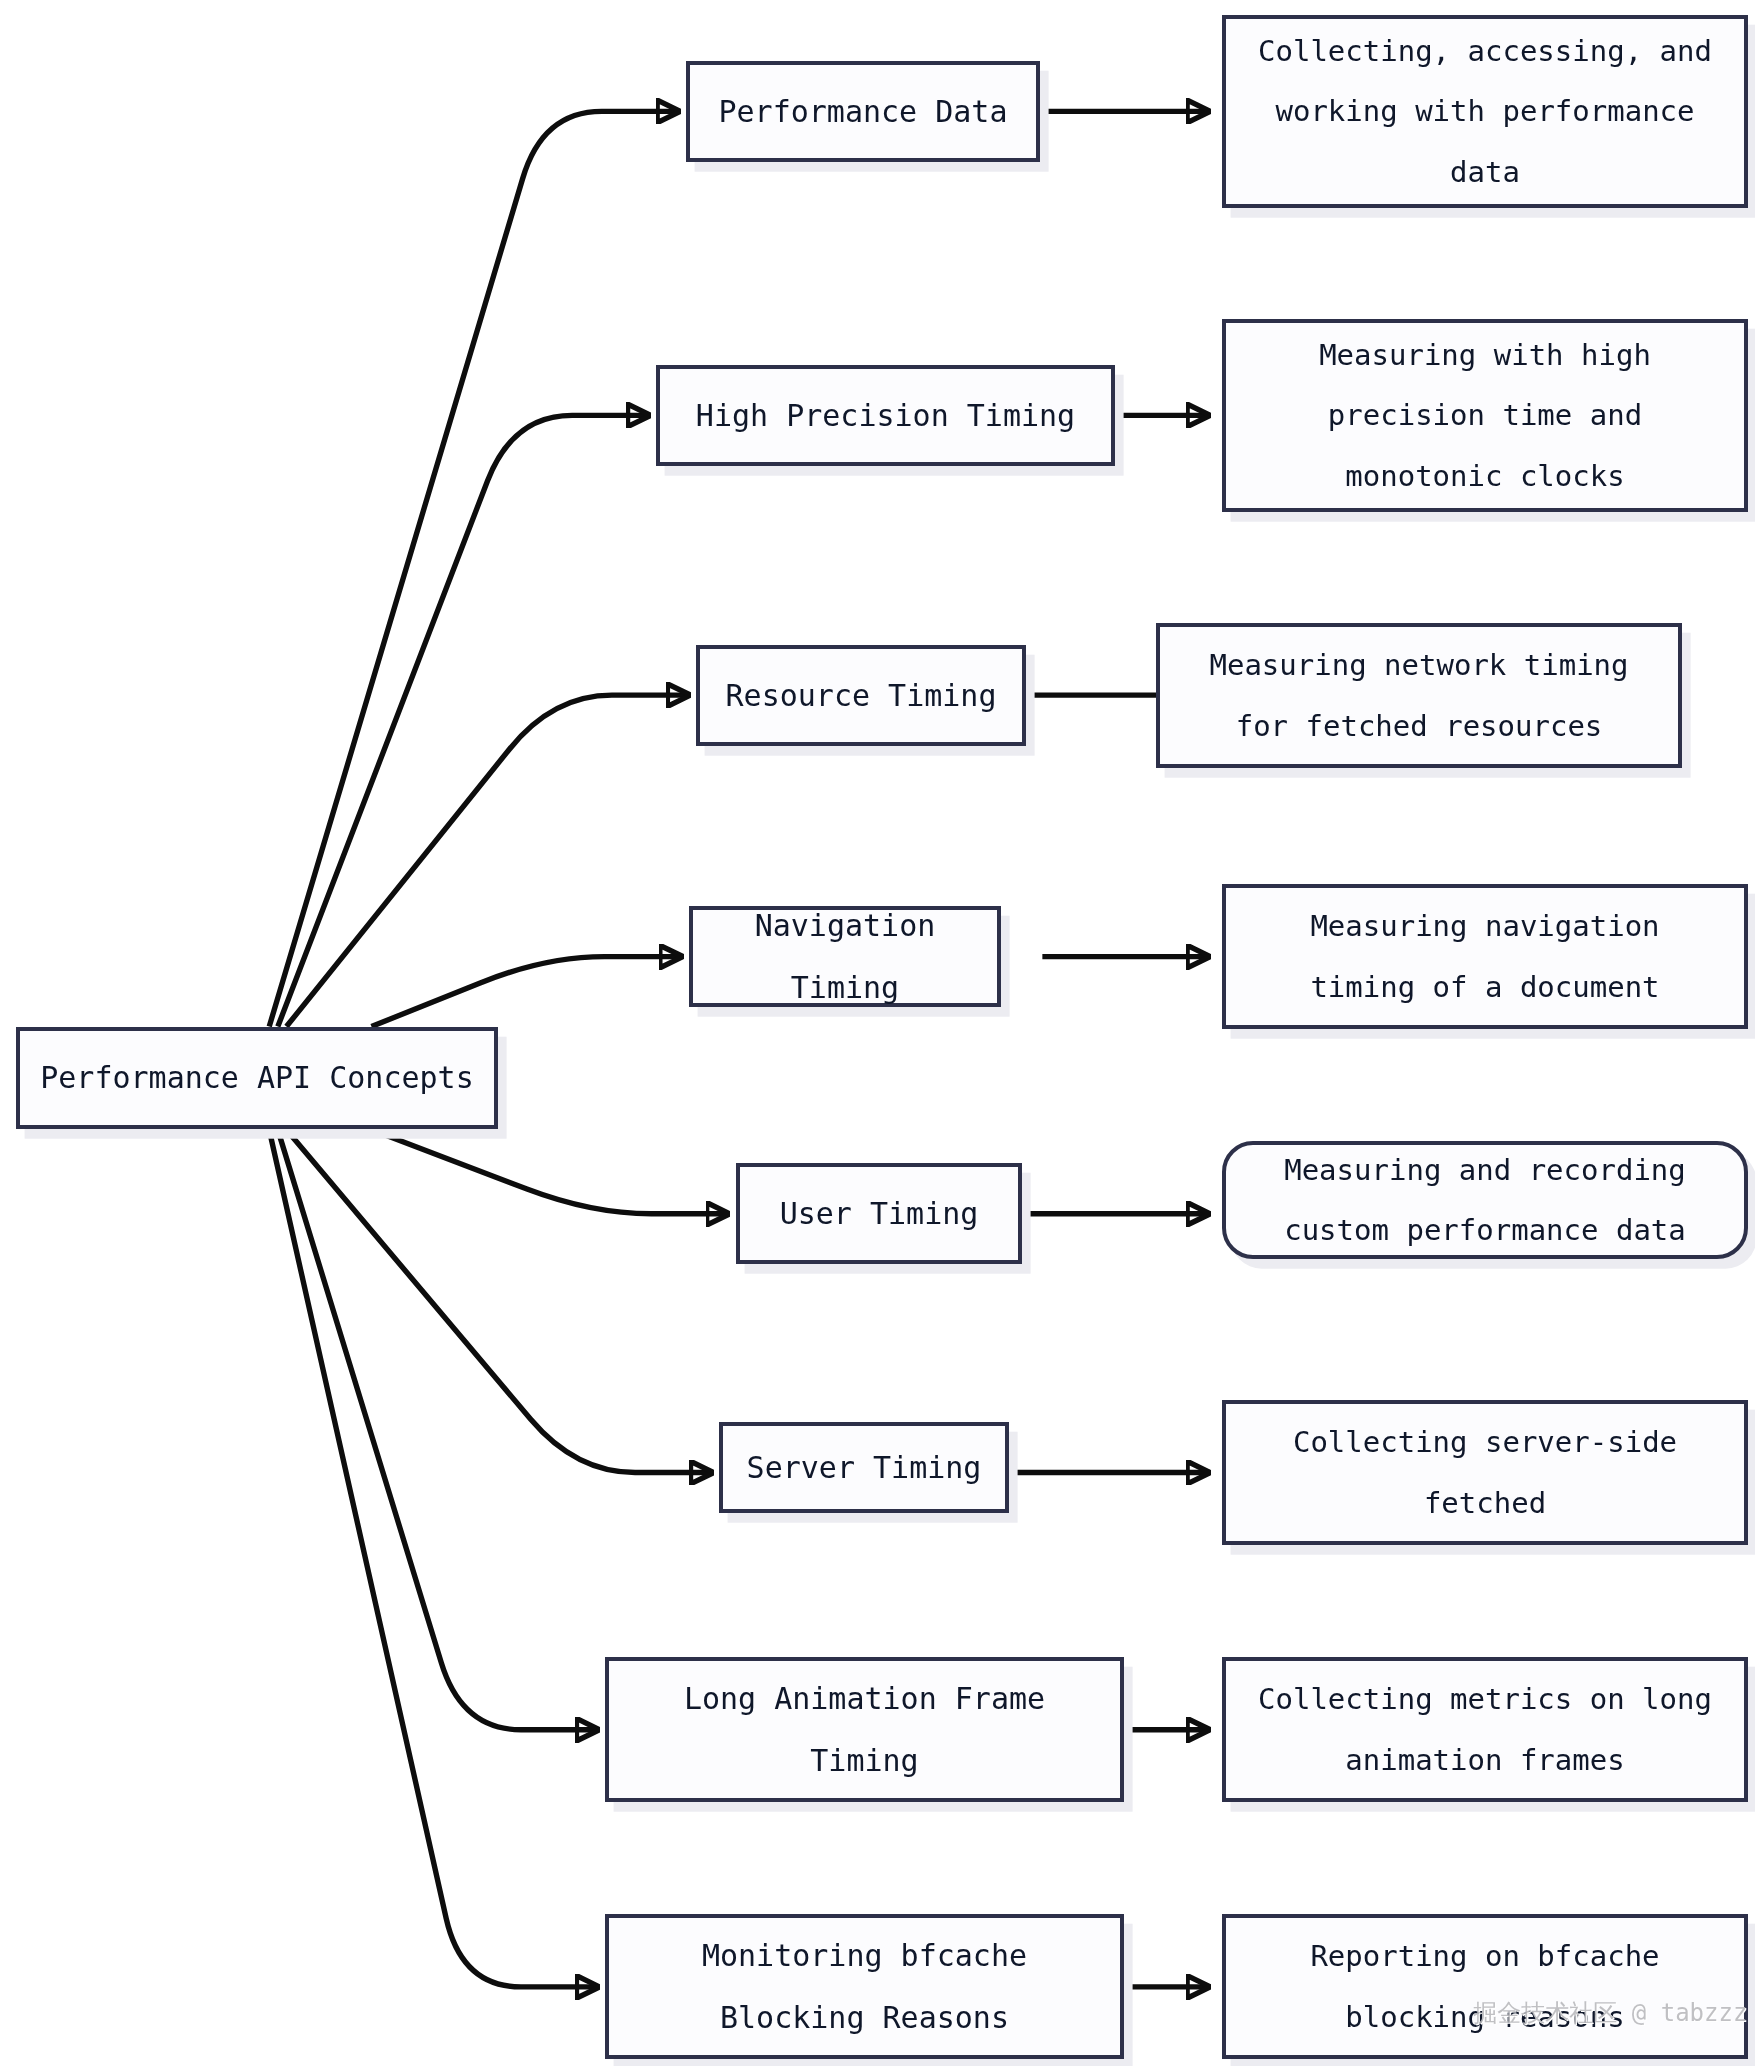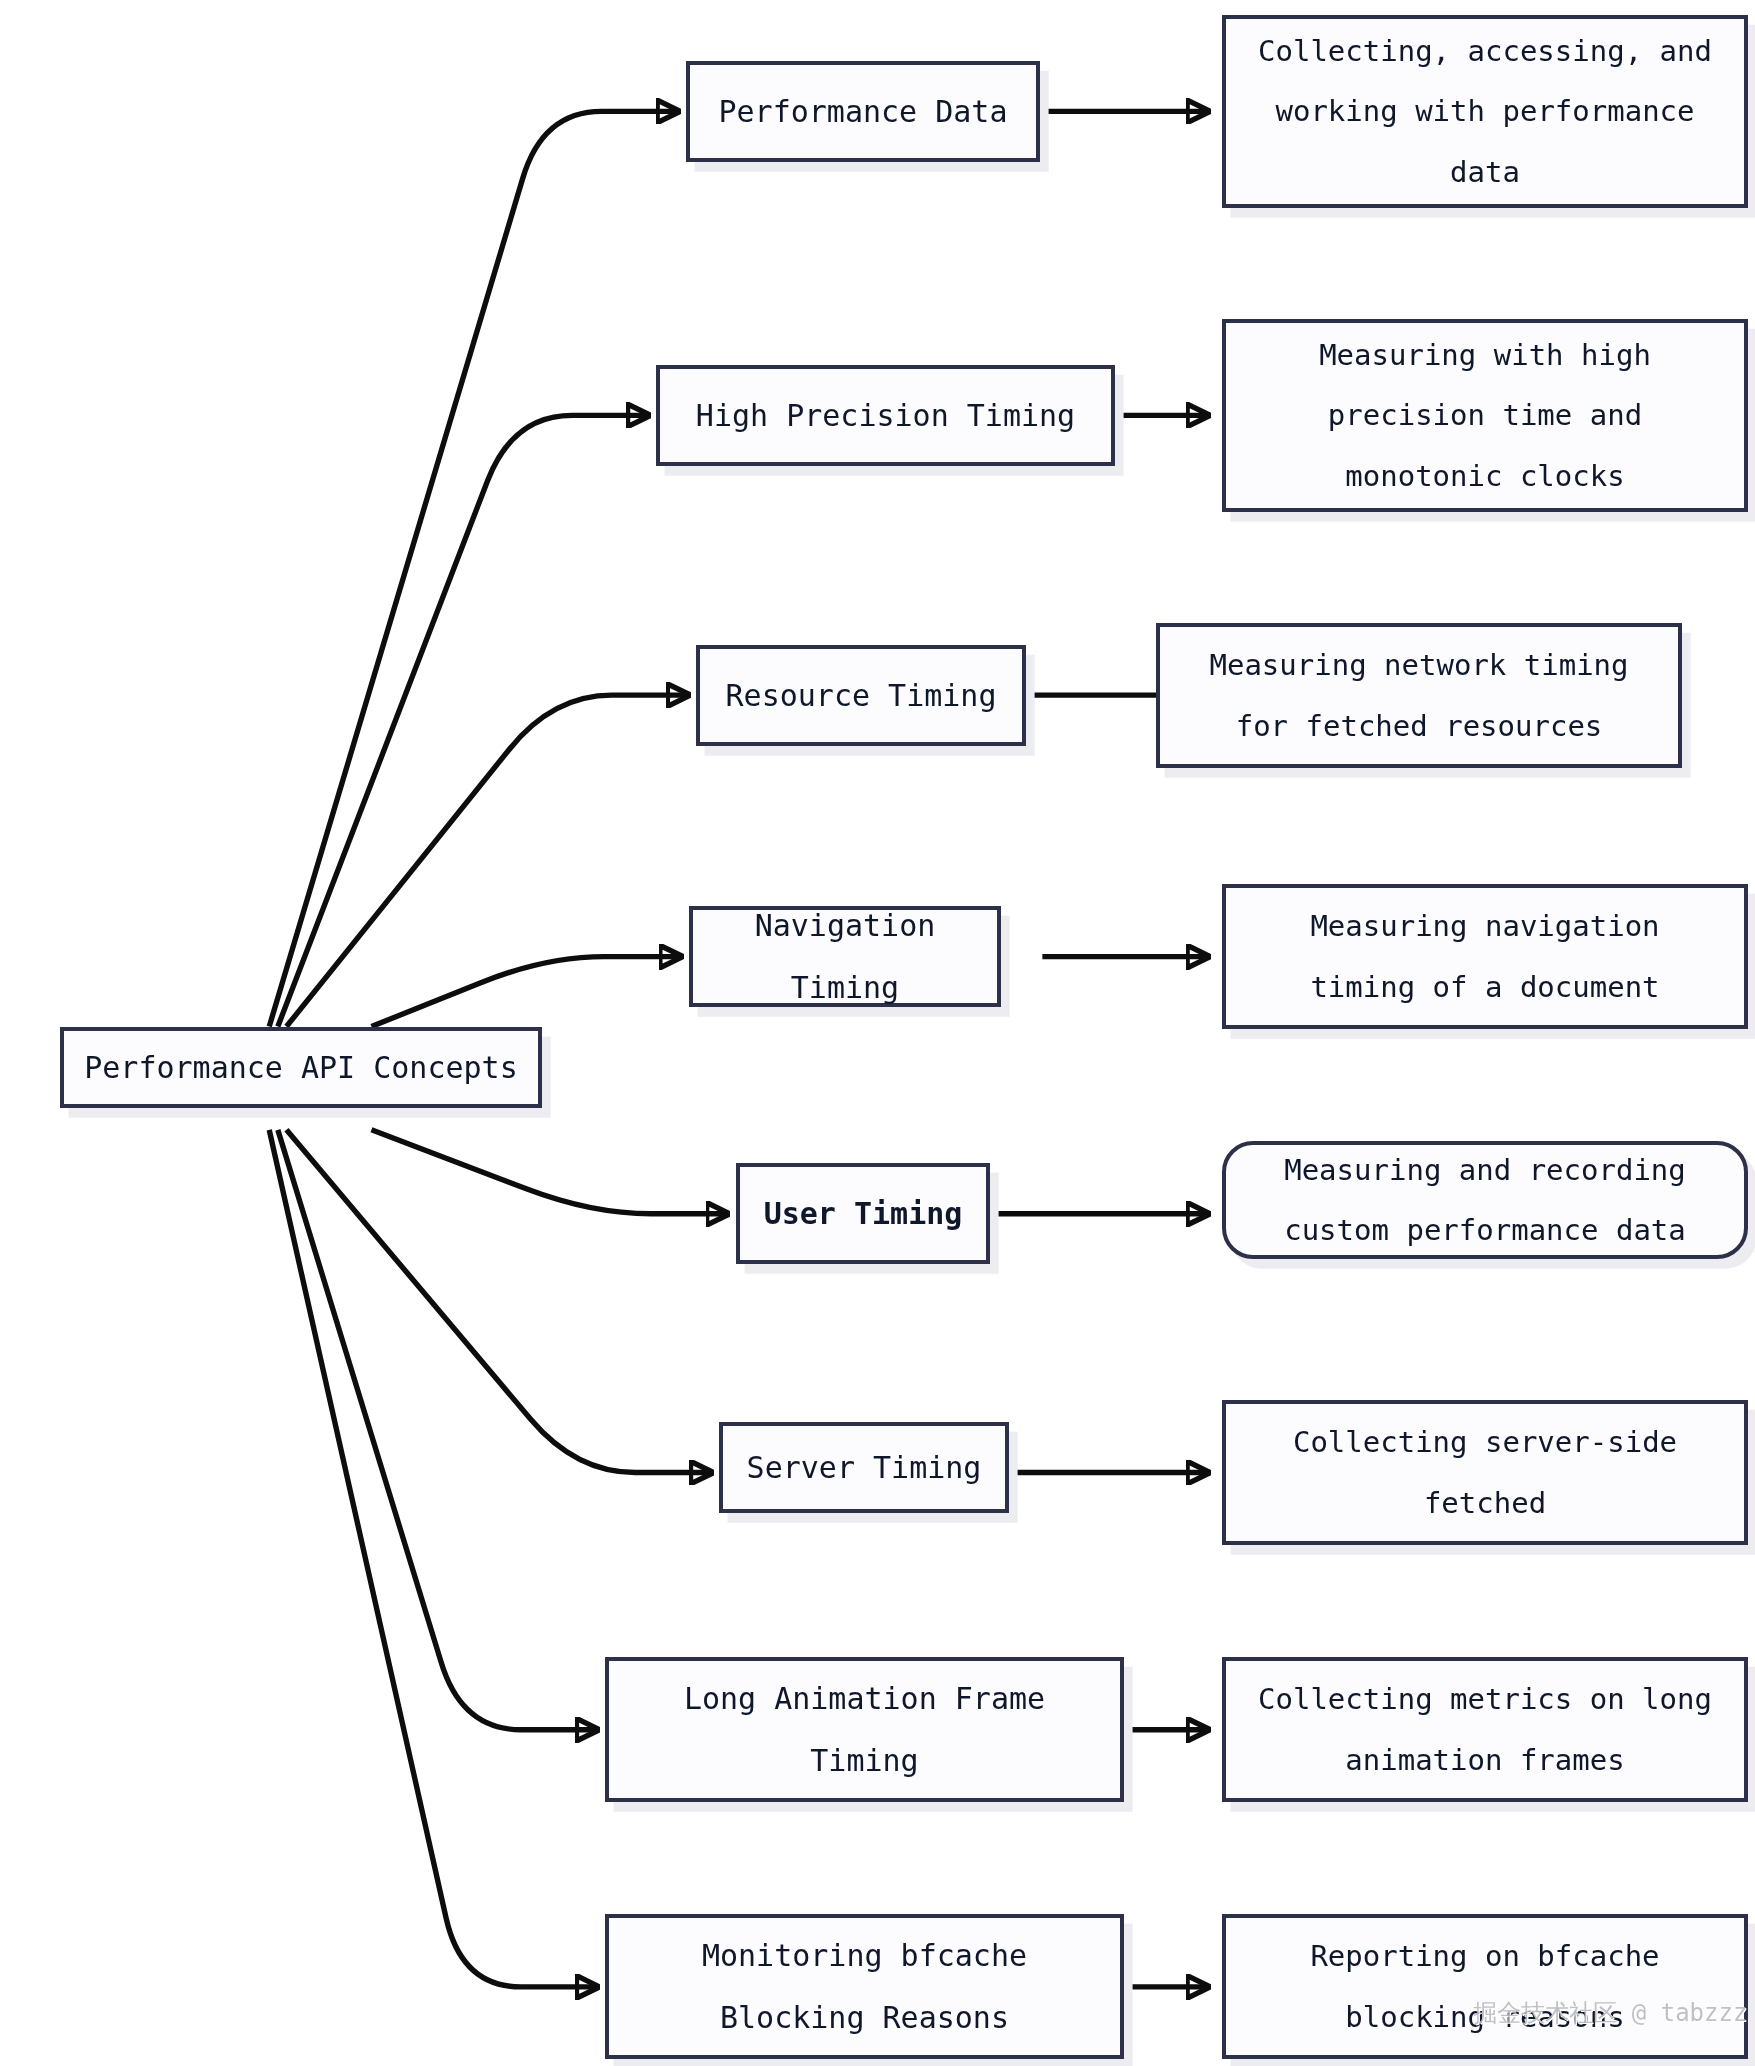--- a/index.html
+++ b/index.html
@@ -93,37 +93,37 @@
     <path marker-end="url(#ah)" d="M1934,207 L2248,207"></path>
     <path marker-end="url(#ah)" d="M1982,772 L2248,772"></path>
     <path marker-end="url(#ah)" d="M1910,1292 L2248,1292"></path>
     <path marker-end="url(#ah)" d="M1937,1778 L2248,1778"></path>
     <path marker-end="url(#ah)" d="M1848,2256 L2248,2256"></path>
     <path marker-end="url(#ah)" d="M1878,2737 L2248,2737"></path>
     <path marker-end="url(#ah)" d="M2091,3215 L2248,3215"></path>
     <path marker-end="url(#ah)" d="M2091,3693 L2248,3693"></path>
   </svg>
 
-  <div class="node root-node" style="left:16px; top:1027px; width:482px; height:81px;margin-left:44px;">
+  <div class="node root-node" style="left:16px; top:1027px; width:482px; height:102px;">
     <span>Performance API Concepts</span>
   </div>
 
   <div class="node concept" style="left:686px; top:61px; width:354px; height:101px;">
     <span>Performance Data</span>
   </div>
   <div class="node concept" style="left:656px; top:365px; width:459px; height:101px;">
     <span>High Precision Timing</span>
   </div>
   <div class="node concept" style="left:696px; top:645px; width:330px; height:101px;">
     <span>Resource Timing</span>
   </div>
   <div class="node concept" style="left:689px; top:906px; width:312px; height:101px;">
     <span>Navigation Timing</span>
   </div>
-  <div class="node concept" style="left:736px; top:1163px; width:254px; height:101px;font-weight:bold;">
+  <div class="node concept" style="left:736px; top:1163px; width:286px; height:101px;">
     <span>User Timing</span>
   </div>
   <div class="node concept" style="left:719px; top:1422px; width:290px; height:91px;">
     <span>Server Timing</span>
   </div>
   <div class="node concept two-line" style="left:605px; top:1657px; width:519px; height:145px;">
     <span>Long Animation Frame Timing</span>
   </div>
   <div class="node concept two-line" style="left:605px; top:1914px; width:519px; height:145px;">
     <span>Monitoring bfcache Blocking Reasons</span>

